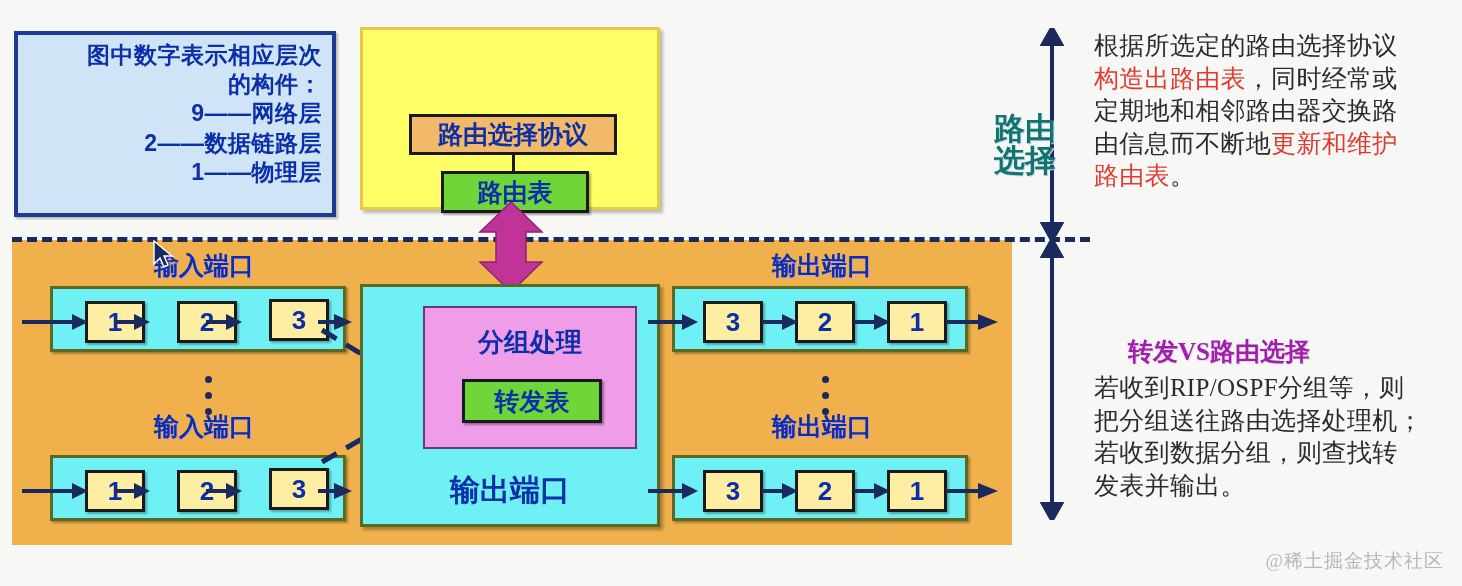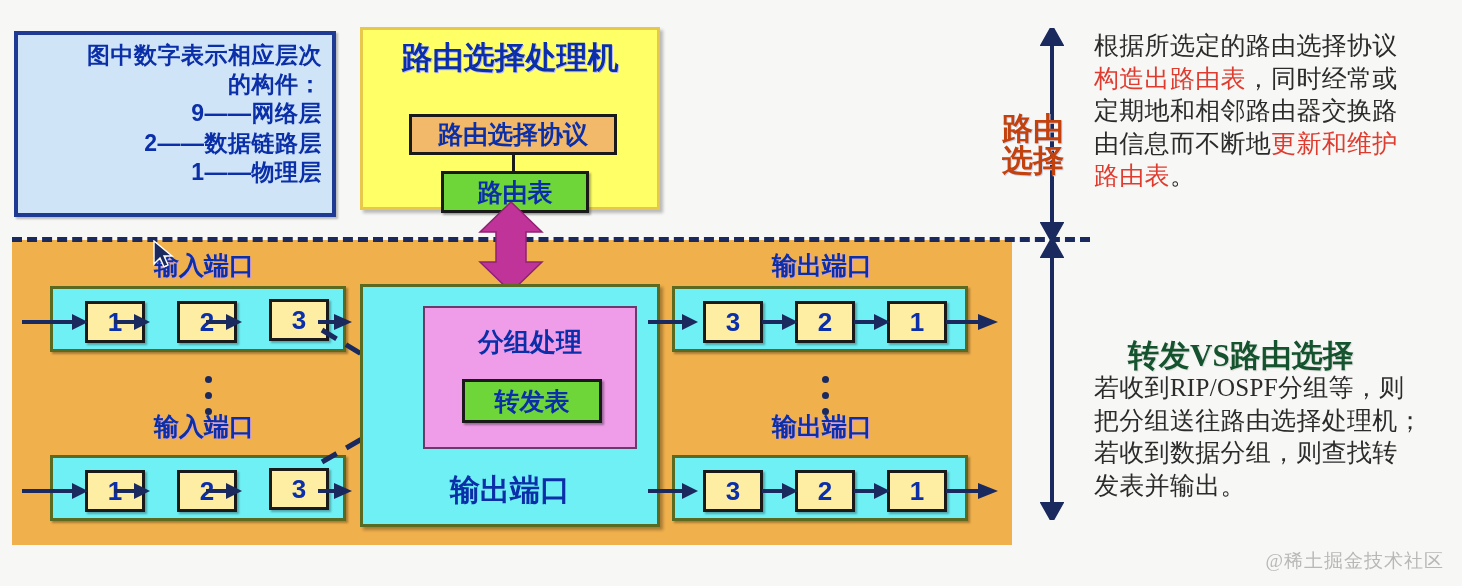--- a/index.html
+++ b/index.html
@@ -114,36 +114,36 @@
     position:absolute;left:0;bottom:13px;width:100%;text-align:center;
     font-size:30px;font-weight:bold;color:#0b2fa8;
   }
 
   
   .dots{position:absolute;width:7px;}
   .dots i{display:block;width:7px;height:7px;background:#1b2a5e;border-radius:50%;margin-bottom:9px;}
 
   
   .axis-label{
-    position:absolute;font-size:31px;font-weight:bold;color:#c2410c;
-    line-height:1.02;text-align:center;letter-spacing:0;
+    position:absolute;font-size:31px;font-weight:bold;color:#0f766e;
+    line-height:1.02;letter-spacing:0;
     text-shadow:1px 1px 0 #c9d4ef;
   }
 
   
   .rtext{
     position:absolute;color:#2b2b2b;font-size:25px;line-height:1.30;
     font-family:"Liberation Serif","DejaVu Serif",serif;
     letter-spacing:.3px;
     margin-left:8px;
   }
   .rtext .red{color:#e03b2f;}
   .rtext .bold{font-weight:bold;color:#111;}
   .blue-sub{
-    position:absolute;color:#14532d;font-size:31px;font-weight:bold;
+    position:absolute;color:#a21caf;font-size:25px;font-weight:bold;
     font-family:"Liberation Serif","DejaVu Serif",serif;
     text-shadow:1px 1px 1px rgba(0,0,0,.12);
   }
 
   
   #wm{
     position:absolute;right:18px;bottom:12px;
     color:#b8b8b8;font-size:19px;letter-spacing:1px;
     font-family:"Liberation Serif","DejaVu Serif",serif;
   }
@@ -160,21 +160,20 @@
 
   <div class="abs" id="legend">
     <div>图中数字表示相应层次</div>
     <div>的构件：</div>
     <div>9——网络层</div>
     <div>2——数据链路层</div>
     <div>1——物理层</div>
   </div>
 
   <div class="abs" id="rp">
-    <div id="rp-title">路由选择处理机</div>
     <div id="rp-proto" class="ctr">路由选择协议</div>
     <div id="rp-link"></div>
     <div id="rp-table" class="ctr">路由表</div>
   </div>
 
   <div class="abs" id="dashline"></div>
 
   <svg class="abs" id="dblarrow" viewBox="0 0 70 90">
     <polygon points="35,0 66,30 50,30 50,60 66,60 35,90 4,60 20,60 20,30 4,30" fill="#c0349a" stroke="#8e2372" stroke-width="1.5"></polygon>
   </svg>

